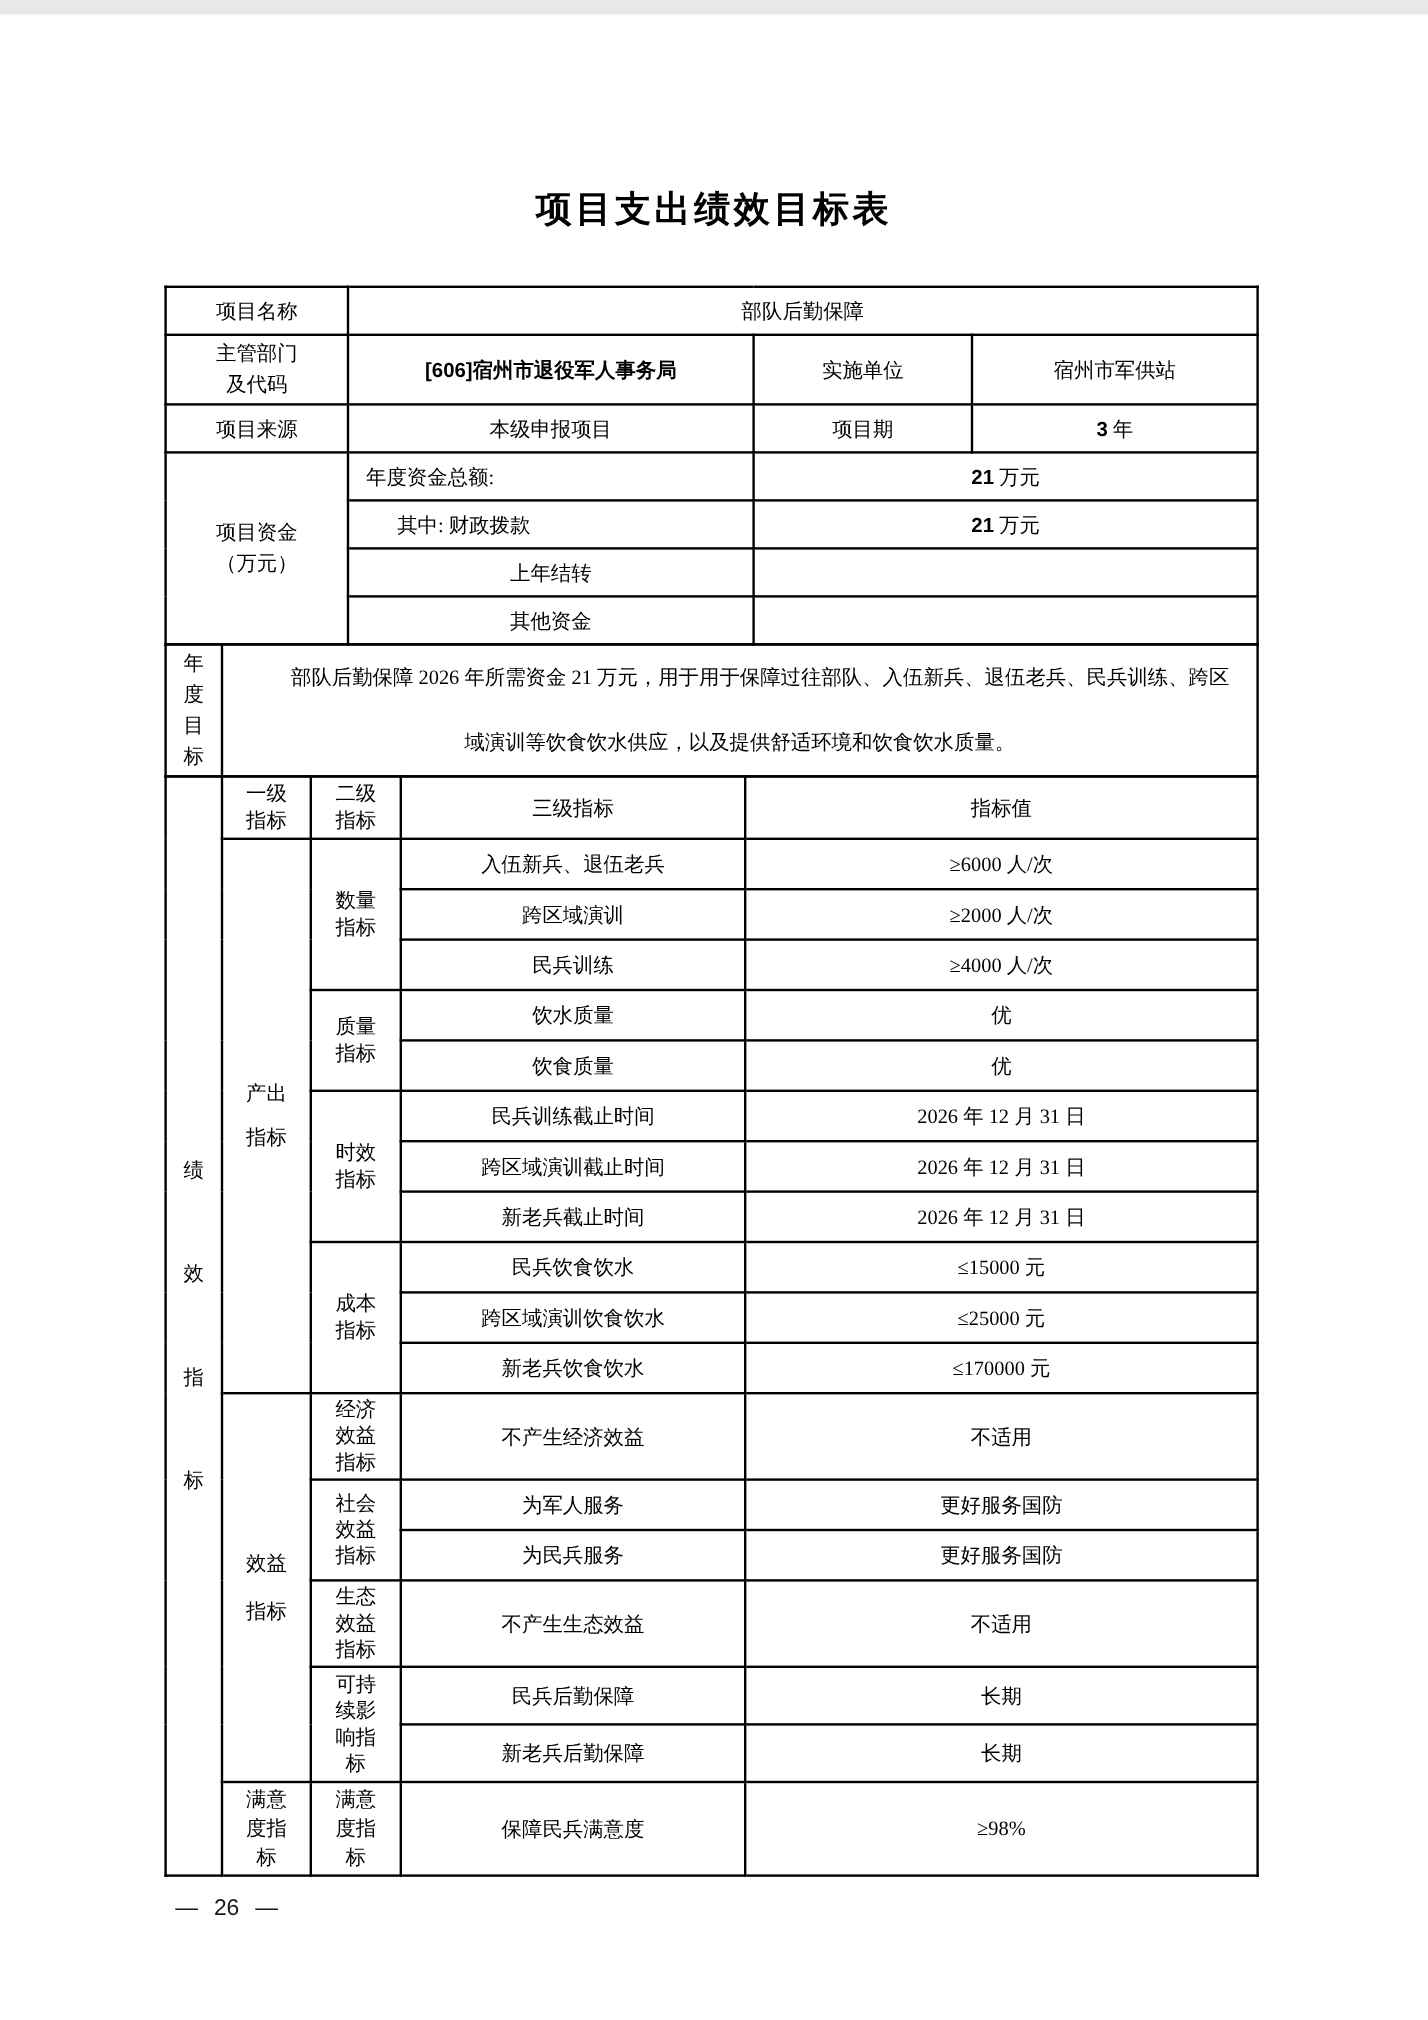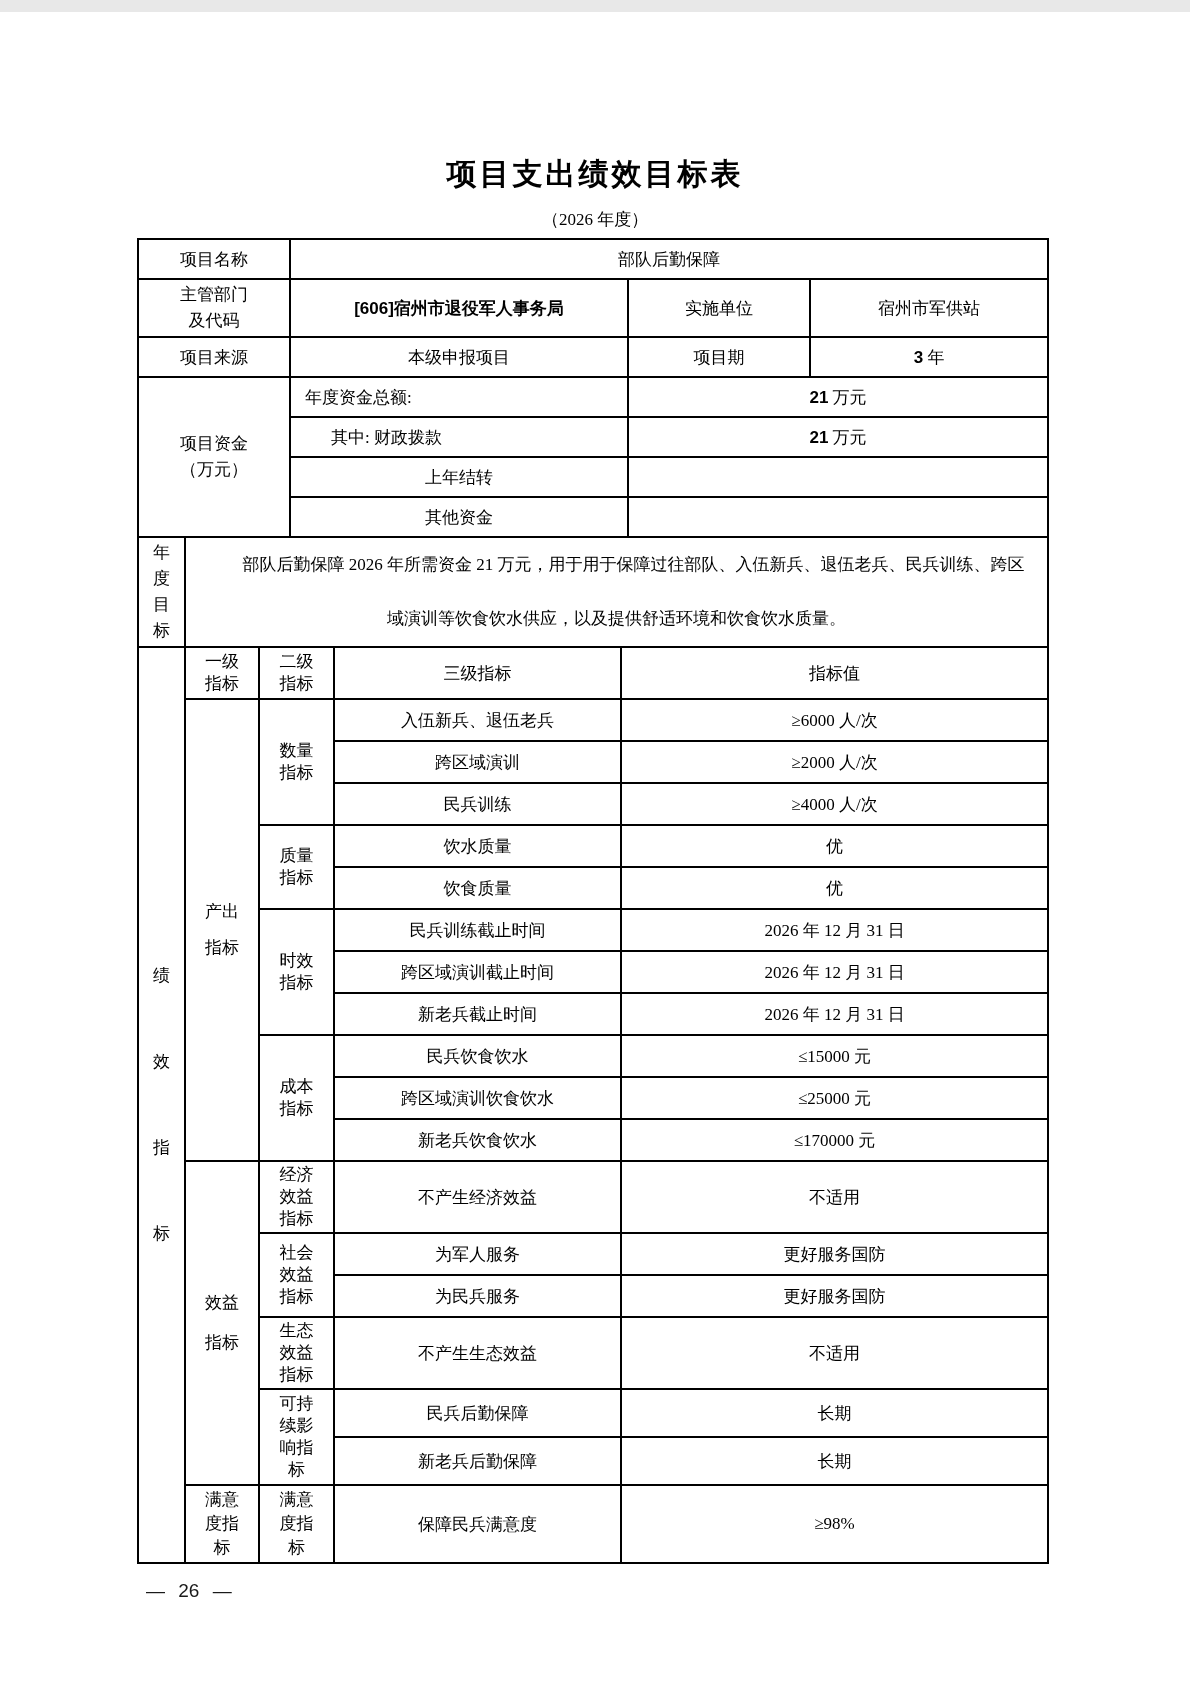--- a/index.html
+++ b/index.html
@@ -29,21 +29,20 @@
   tr.h70{height:70px;} tr.h106{height:106px;}
   .footer{position:absolute;left:146px;top:1568px;font-size:19px;
           font-family:"Liberation Sans","DejaVu Sans",sans-serif;color:#1a1a1a;word-spacing:8px;}
 </style>
 </head>
 <body>
 
 <div class="page">
 
   <div class="title">项目支出绩效目标表</div>
-  <div class="subtitle">（2026 年度）</div>
 
   <div class="tables">
 
     <table class="t1">
       <colgroup>
           <col style="width:152px">
           <col style="width:338px">
           <col style="width:182px">
           <col style="width:238px">
         </colgroup>

